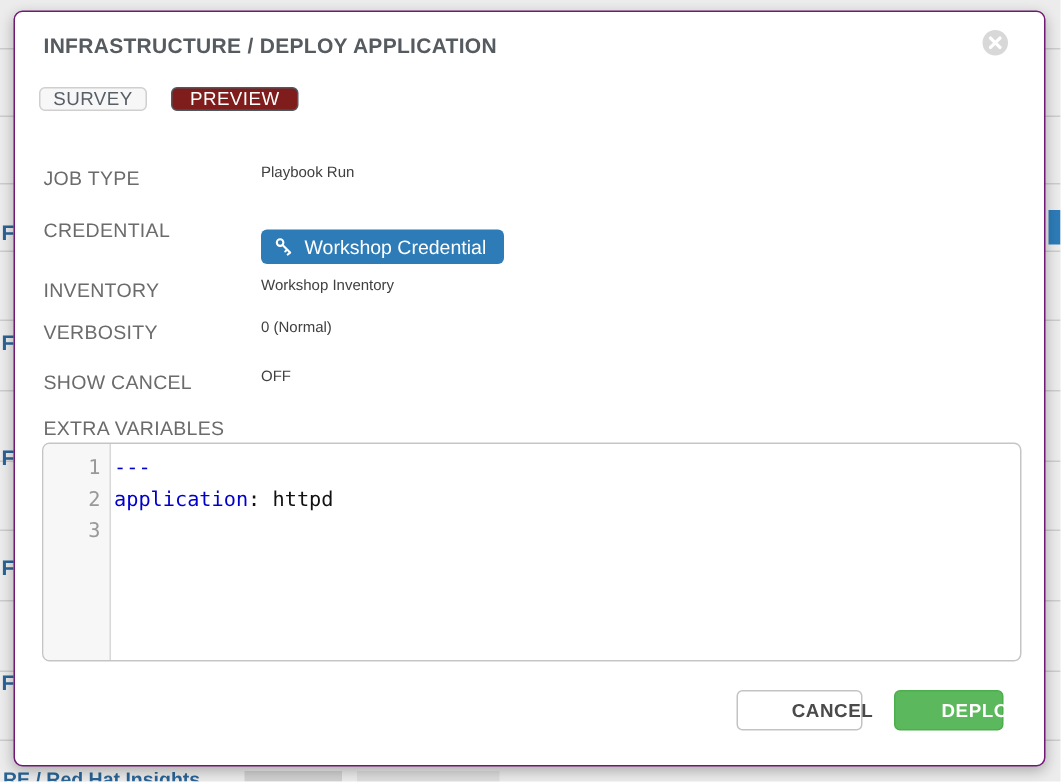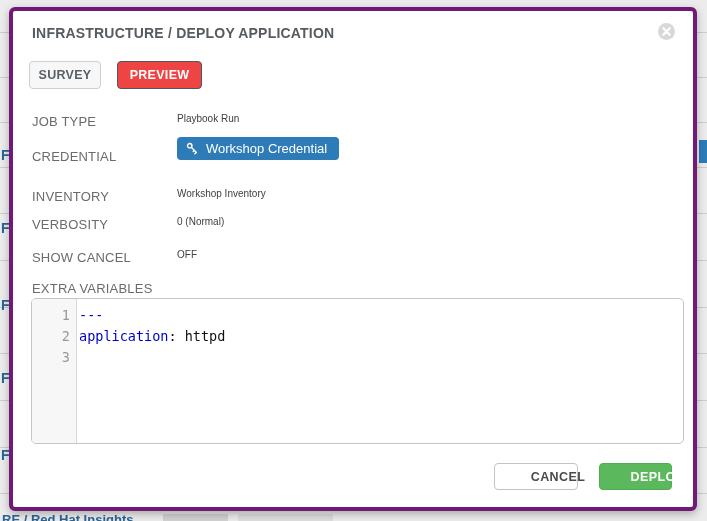--- a/index.html
+++ b/index.html
@@ -18,53 +18,53 @@
   }
   .bg-blue-cell { position:absolute; left:699px; top:140px; width:8px; height:23px; background:#2d7cb8; }
   .bg-bottom-row { position:absolute; left:0; top:512px; width:586px; height:9px; overflow:hidden; }
   .bg-bottom-text { position:absolute; left:2px; top:0; color:#2a6496; font-weight:bold; font-size:13px; white-space:nowrap; }
   .bg-chip1 { position:absolute; left:163px; top:2px; width:65px; height:8px; background:#d2d2d2; }
   .bg-chip2 { position:absolute; left:238px; top:2px; width:95px; height:8px; background:#dedede; }
 
   
   .modal {
     position:absolute; left:9px; top:7px; width:688px; height:504px;
-    background:#ffffff; border:4px solid #701a75; border-radius:6px;
+    background:#ffffff; border:1px solid #701a75; border-radius:6px;
     box-shadow:0 3px 9px rgba(0,0,0,0.28);
   }
   .modal-title {
     position:absolute; left:19px; top:14px;
     font-size:14px; font-weight:bold; color:#565b60; letter-spacing:0.2px;
   }
   .close-btn {
     position:absolute; left:645px; top:12px; width:17px; height:17px;
     background:#d8d8d8; border-radius:50%; cursor:pointer;
     display:flex; align-items:center; justify-content:center;
   }
   .close-btn svg { display:block; }
 
   .tabs { position:absolute; left:16px; top:50px; display:flex; gap:16px; }
   .tab {
-    height:28px; display:flex; align-items:center; justify-content:center;
-    font-size:12.5px; font-weight:bold; letter-spacing:0.3px;
+    height:16px; display:flex; align-items:center; justify-content:center;
+    font-size:12.5px; font-weight:normal; letter-spacing:0.3px;
     border-radius:4px; cursor:pointer;
   }
   .tab-survey { width:72px; background:#f7f7f7; border:1px solid #cfcfcf; color:#585f66; }
-  .tab-preview { width:85px; background:#ef4444; border:1px solid #50585f; color:#ffffff; }
+  .tab-preview { width:85px; background:#7f1d1d; border:1px solid #50585f; color:#ffffff; }
 
   .field-label {
     position:absolute; left:19px;
     font-size:13px; color:#6b6b6b; letter-spacing:0.2px;
   }
   .field-value {
     position:absolute; left:164px;
     font-size:10px; color:#404040;
   }
   .cred-badge {
-    position:absolute; left:164px; top:126px;
+    position:absolute; left:164px; top:145px;
     height:23px; padding:0 12px 0 9px; border-radius:4px;
     background:#2d7cb8; color:#ffffff; font-size:13px;
     display:flex; align-items:center; gap:7px; cursor:pointer;
   }
   .cred-badge svg { display:block; }
 
   
   .editor {
     position:absolute; left:18px; top:287px; width:653px; height:146px;
     border:1px solid #c5c5c5; border-radius:5px; background:#ffffff; overflow:hidden;

